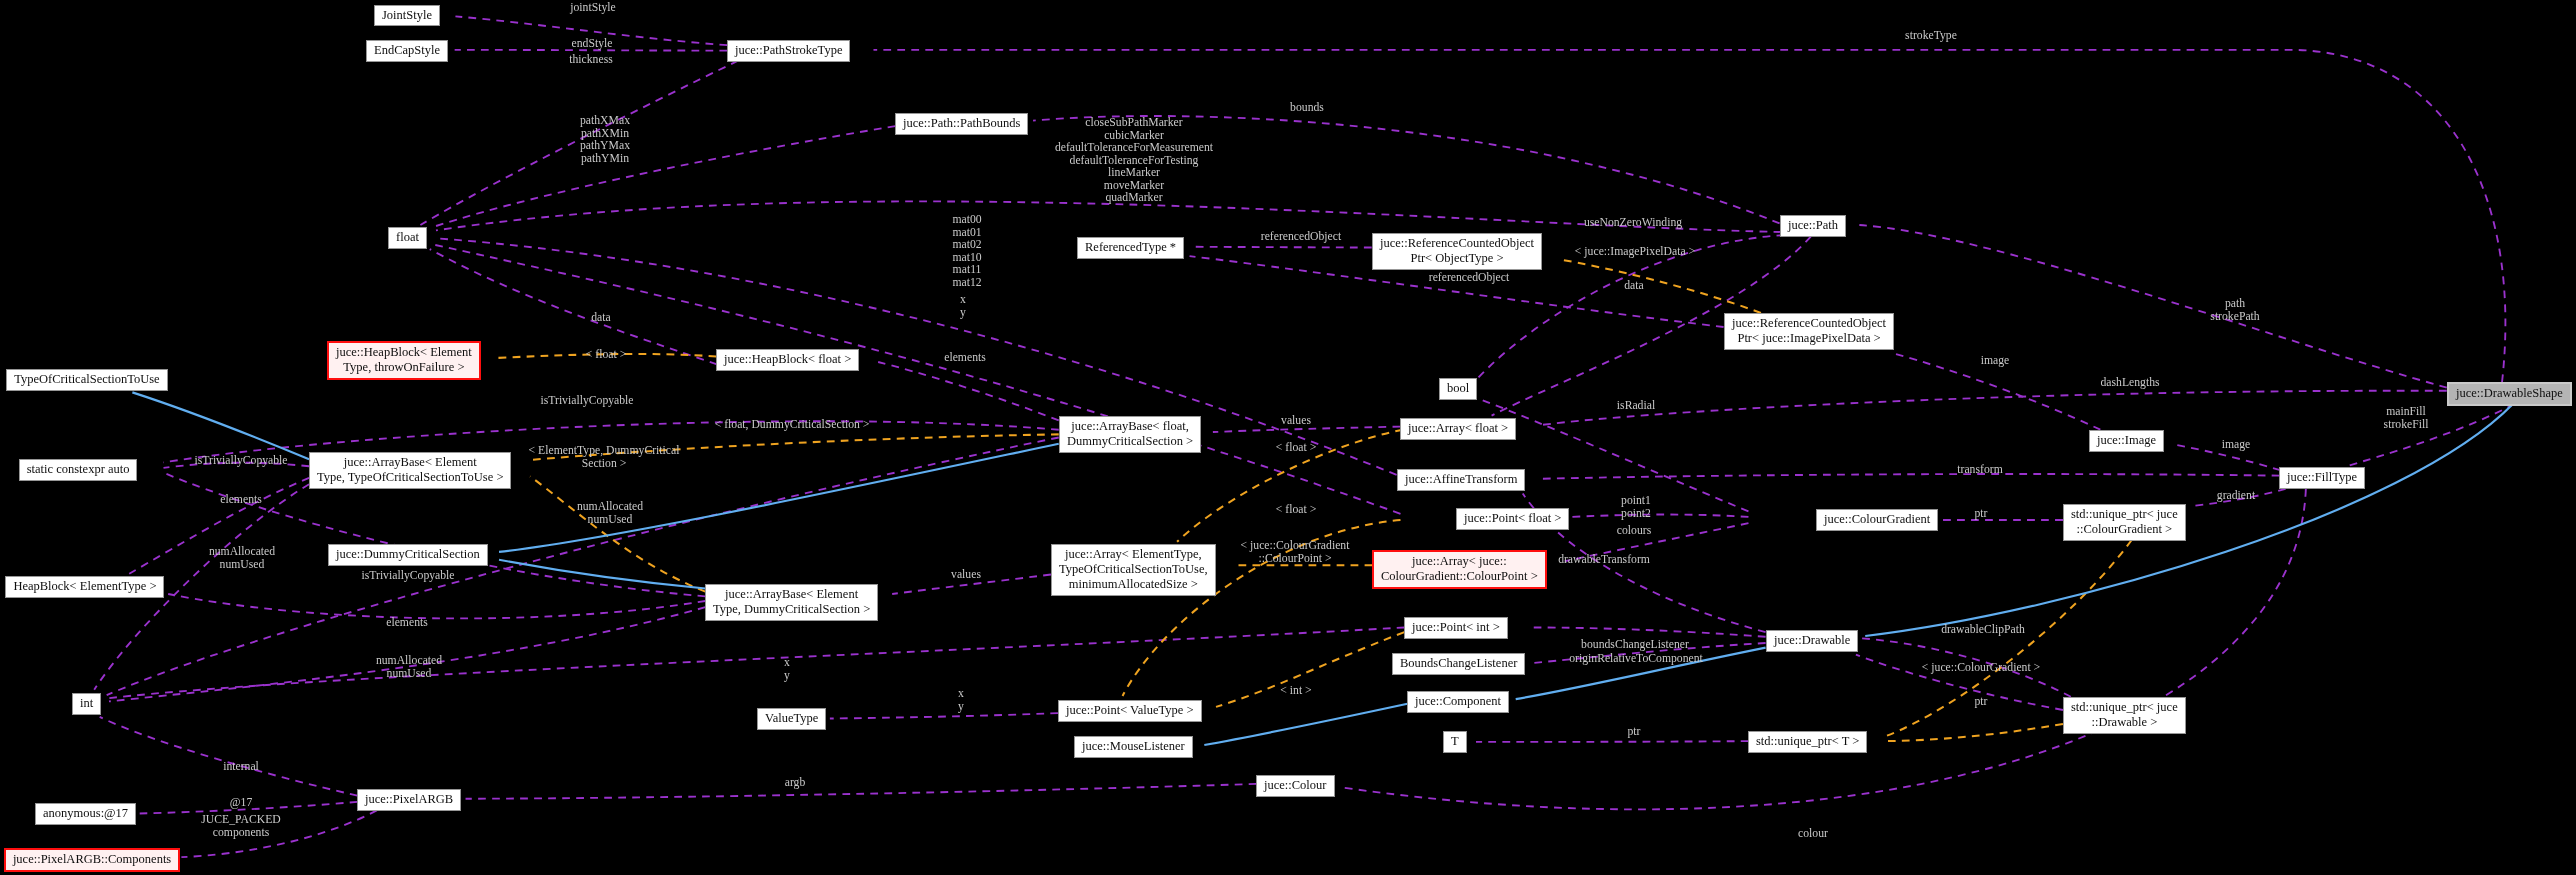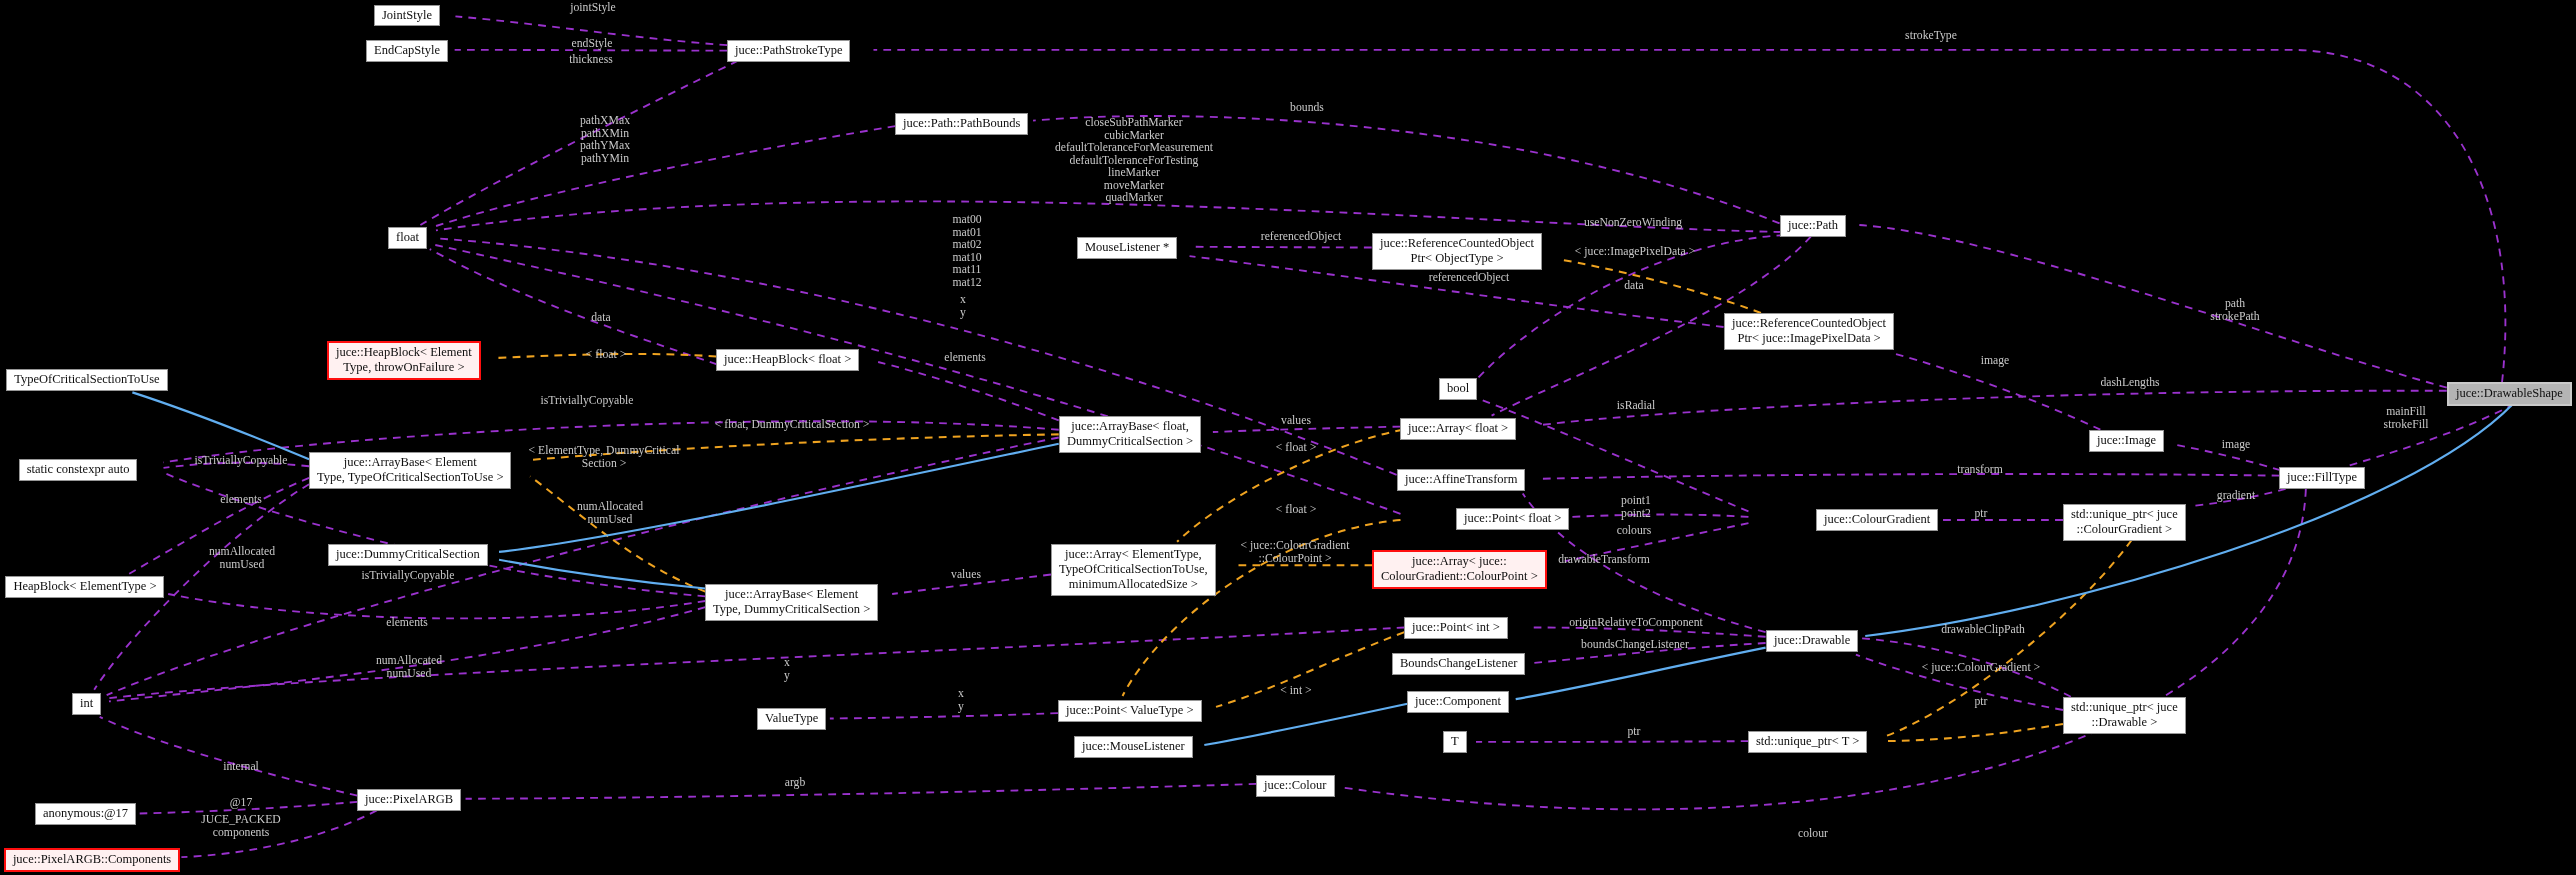--- a/index.html
+++ b/index.html
@@ -146,21 +146,21 @@
       <div class="edge-label" style="left: 1636px; top: 495px;">point1
 point2</div>
       <div class="edge-label" style="left: 1634px; top: 525px;">colours</div>
       <div class="edge-label" style="left: 1604px; top: 554px;">drawableTransform</div>
       <div class="edge-label" style="left: 1981px; top: 508px;">ptr</div>
       <div class="edge-label" style="left: 1296px; top: 415px;">values</div>
       <div class="edge-label" style="left: 1296px; top: 442px;">&lt; float &gt;</div>
       <div class="edge-label" style="left: 1296px; top: 504px;">&lt; float &gt;</div>
       <div class="edge-label" style="left: 1295px; top: 540px;">&lt; juce::ColourGradient
 ::ColourPoint &gt;</div>
-      <div class="edge-label" style="left: 1636px; top: 617px; text-align: center;">originRelativeToComponent</div>
+      <div class="edge-label" style="left: 1636px; top: 653px; text-align: center;">originRelativeToComponent</div>
       <div class="edge-label" style="left: 1635px; top: 639px;">boundsChangeListener</div>
       <div class="edge-label" style="left: 1983px; top: 624px;">drawableClipPath</div>
       <div class="edge-label" style="left: 1981px; top: 662px;">&lt; juce::ColourGradient &gt;</div>
       <div class="edge-label" style="left: 1981px; top: 696px;">ptr</div>
       <div class="edge-label" style="left: 610px; top: 501px;">numAllocated
 numUsed</div>
       <div class="edge-label" style="left: 587px; top: 395px;">isTriviallyCopyable</div>
       <div class="edge-label" style="left: 606px; top: 349px;">&lt; float &gt;</div>
       <div class="edge-label" style="left: 965px; top: 352px;">elements</div>
       <div class="edge-label" style="left: 792px; top: 419px;">&lt; float, DummyCriticalSection &gt;</div>
@@ -187,21 +187,21 @@
       <div class="edge-label" style="left: 795px; top: 777px;">argb</div>
       <div class="edge-label" style="left: 1813px; top: 828px;">colour</div>
       <div class="edge-label" style="left: 966px; top: 569px;">values</div>
     </div>
   <div id="nodes-layer">
       <div class="node" style="left: 374px; top: 4.7px;">JointStyle</div>
       <div class="node" style="left: 366px; top: 40px;">EndCapStyle</div>
       <div class="node" style="left: 727px; top: 40px;">juce::PathStrokeType</div>
       <div class="node" style="left: 895px; top: 113px;">juce::Path::PathBounds</div>
       <div class="node" style="left: 388px; top: 227px;">float</div>
-      <div class="node" style="left: 1077px; top: 237px;">MouseListener *</div>
+      <div class="node" style="left: 1077px; top: 237px;">ReferencedType *</div>
       <div class="node" style="left: 1372px; top: 233px;">juce::ReferenceCountedObject
 Ptr&lt; ObjectType &gt;</div>
       <div class="node" style="left: 1780px; top: 215px;">juce::Path</div>
       <div class="node" style="left: 1724px; top: 313px;">juce::ReferenceCountedObject
 Ptr&lt; juce::ImagePixelData &gt;</div>
       <div class="node node-highlight" style="left: 2447px; top: 382px;">juce::DrawableShape</div>
       <div class="node" style="left: 2089px; top: 430px;">juce::Image</div>
       <div class="node" style="left: 2279px; top: 467px;">juce::FillType</div>
       <div class="node" style="left: 1439px; top: 378px;">bool</div>
       <div class="node" style="left: 1400px; top: 418px;">juce::Array&lt; float &gt;</div>

